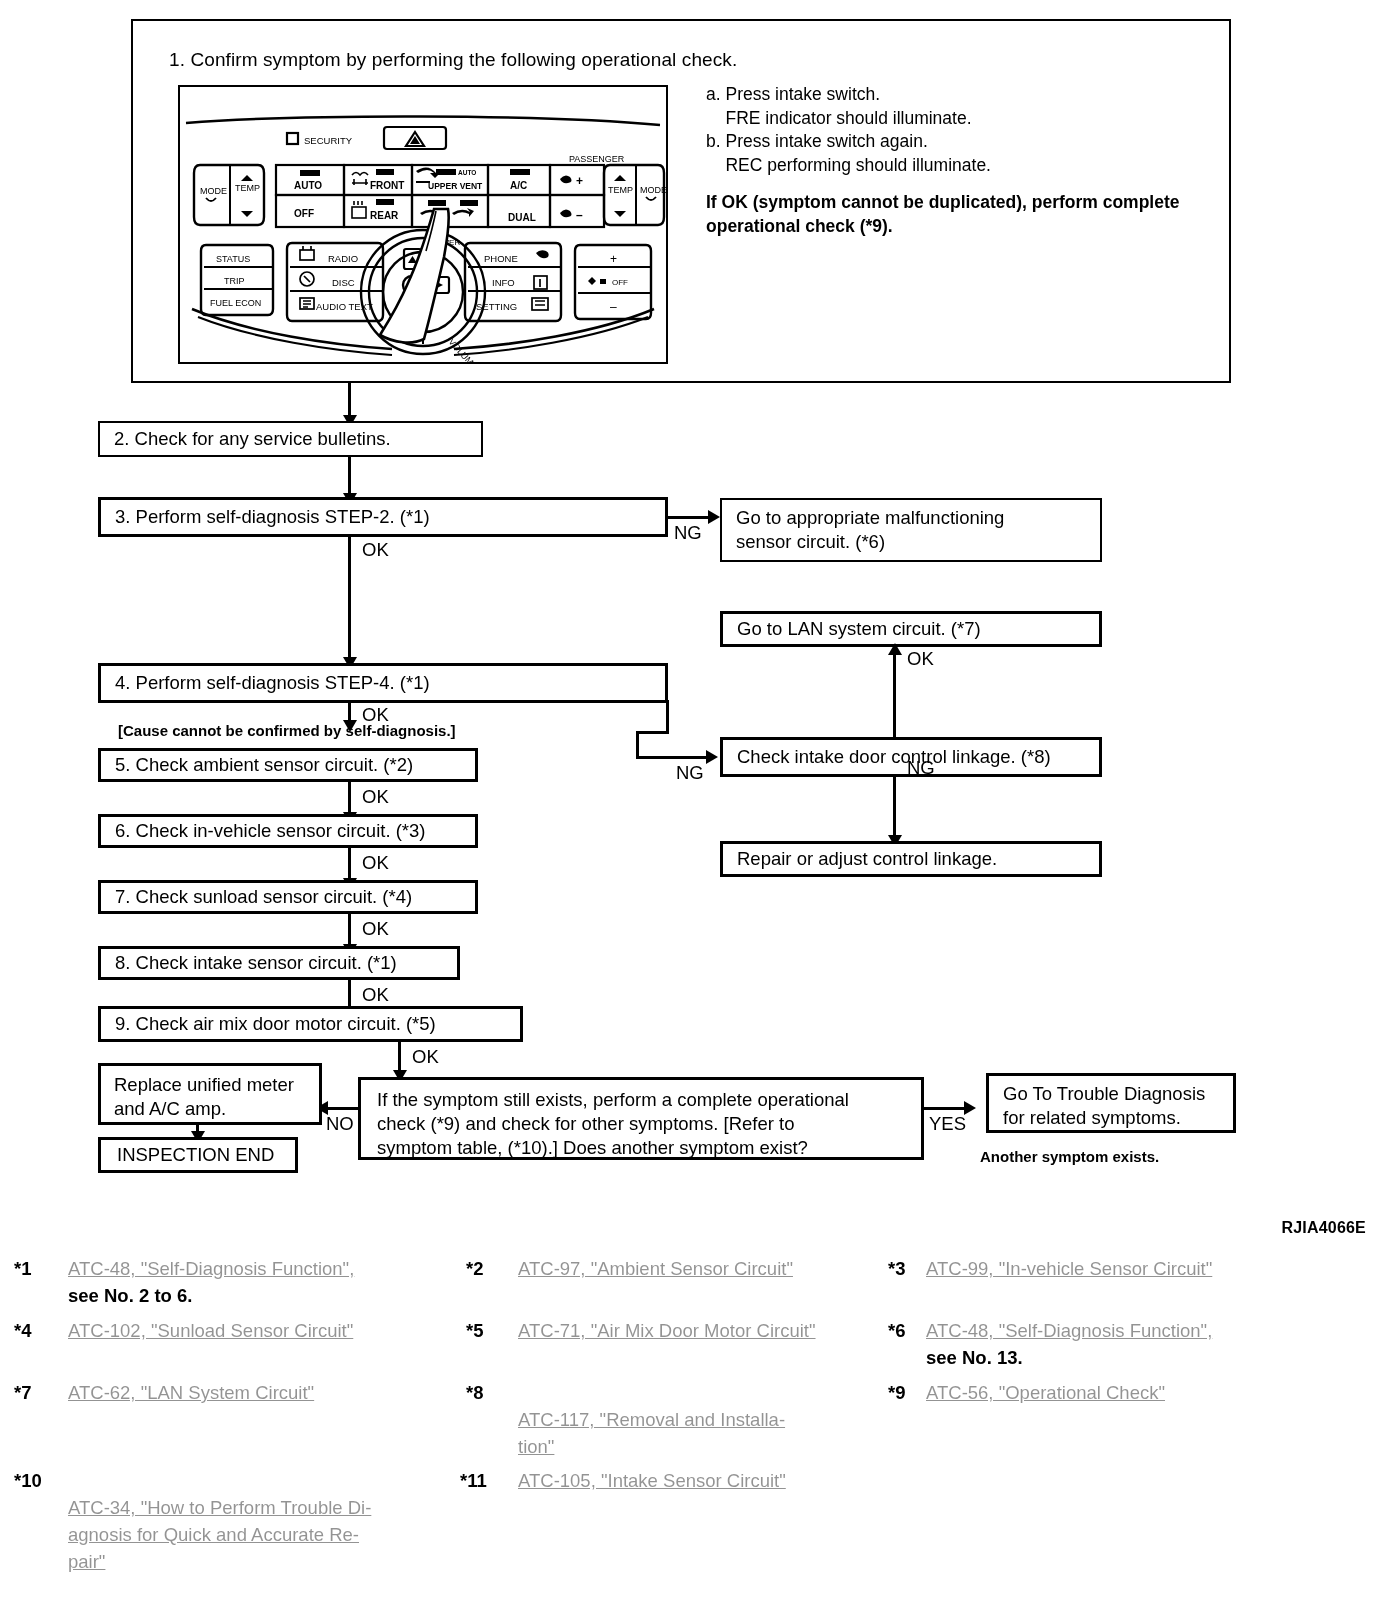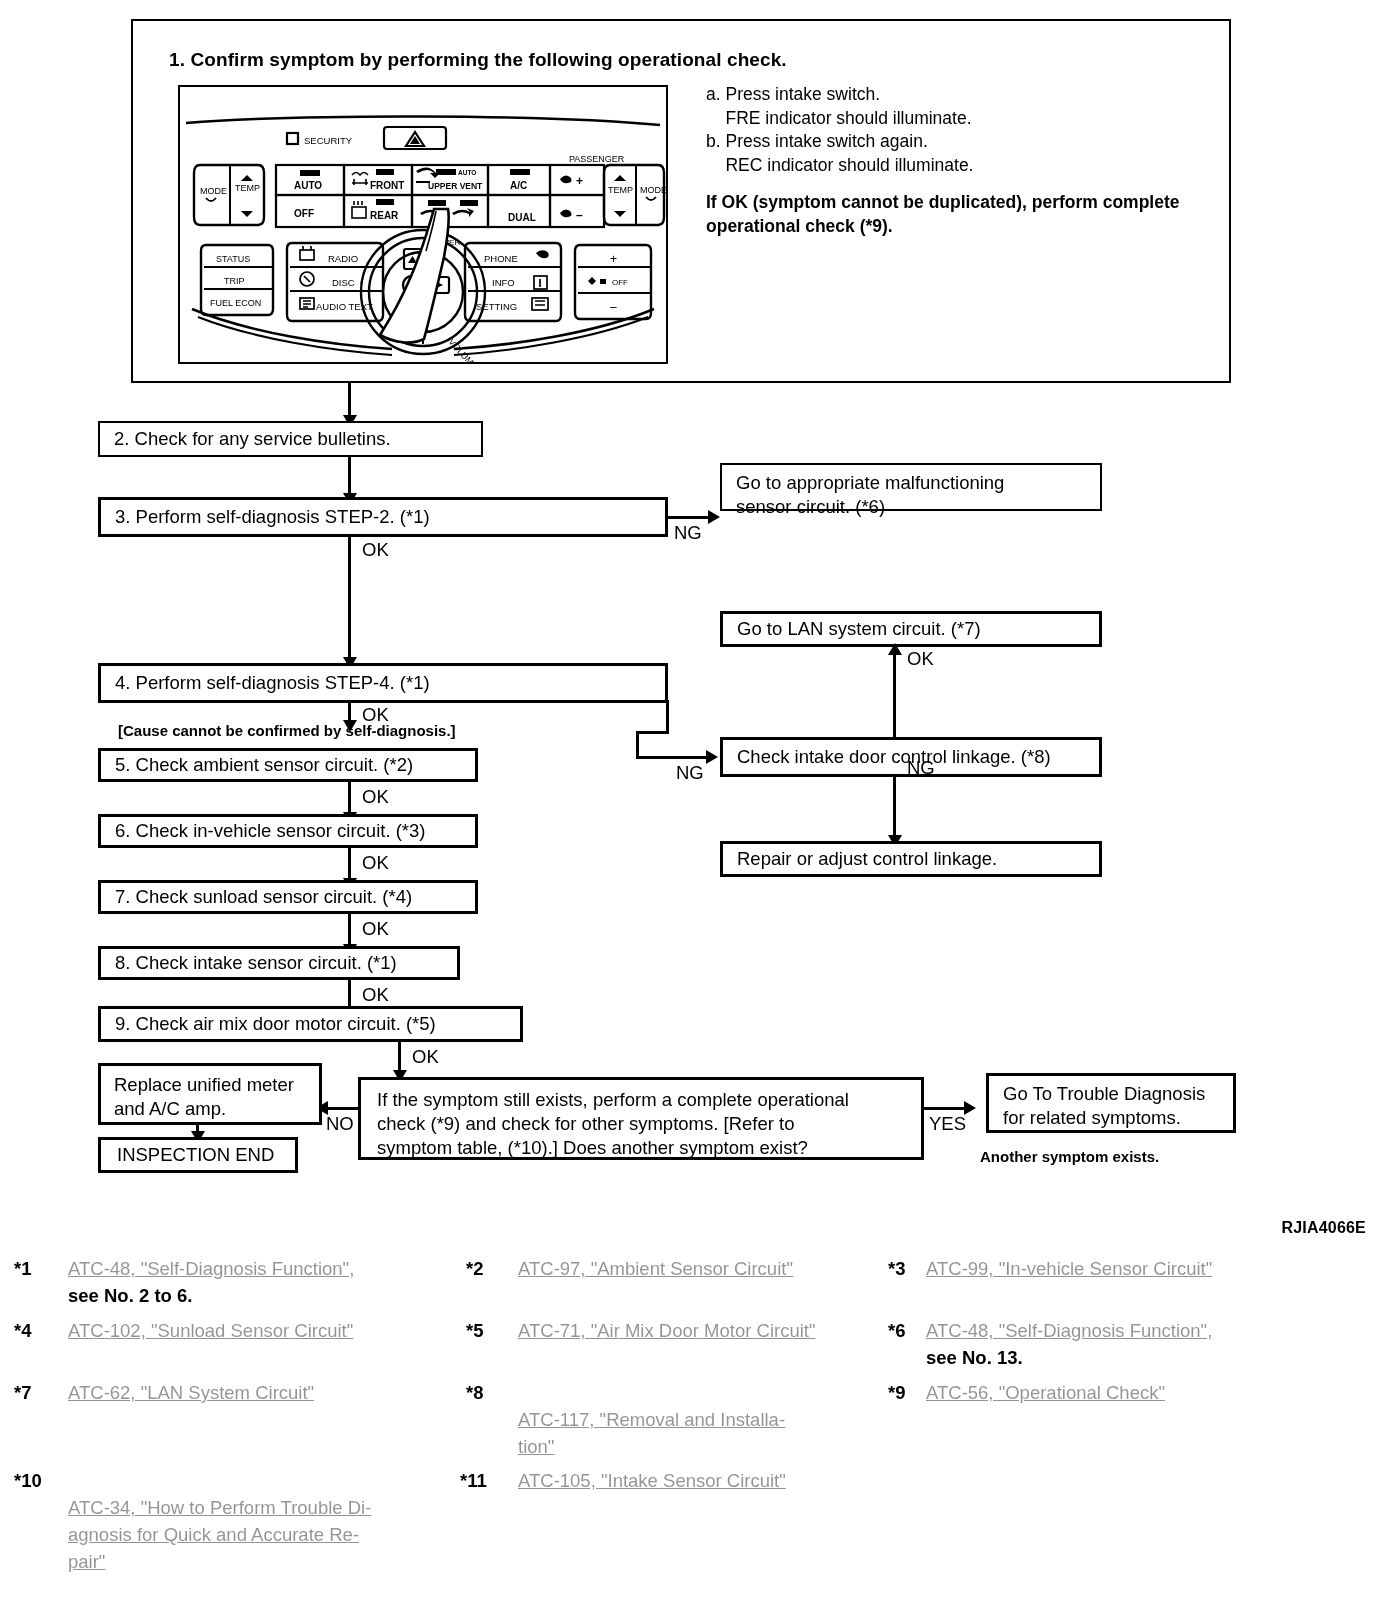--- a/index.html
+++ b/index.html
@@ -16,21 +16,21 @@
   }
   .abs { position: absolute; }
 
   
   #step1-box {
     left: 131px; top: 19px; width: 1100px; height: 364px;
     border: 2px solid #000;
   }
   #step1-title {
     position: absolute; left: 36px; top: 28px;
-    font-size: 19px; letter-spacing: .1px; font-weight: bold;
+    font-size: 19px; letter-spacing: .1px;
   }
 
   
   #panel-figure {
     position: absolute; left: 45px; top: 64px;
     width: 490px; height: 279px;
     border: 2px solid #000; background: #fff;
     overflow: hidden;
   }
   #panel-figure svg { display:block; }
@@ -271,40 +271,40 @@
         <path d="M420 192 l6 0 l0 5 l-6 0 z"></path>
       </g>
       <text x="432" y="198" font-family="Liberation Sans, sans-serif" font-size="8" fill="#000">OFF</text>
     </svg>
   </div>
 
   <div id="opcheck">
     <div class="it">a. Press intake switch.
     FRE indicator should illuminate.</div>
     <div class="it">b. Press intake switch again.
-    REC indicator should illuminate.</div>
+    REC performing should illuminate.</div>
     <div class="bold blk">If OK (symptom cannot be duplicated), perform complete operational check (*9).</div>
   </div>
 </div>
 
 <div class="vline" style="left:348px; top:383px; height:36px;"></div>
 <div class="arr-d" style="left:343px; top:415px;"></div>
 
 <div class="fbox center" id="box2" style="left:98px; top:421px; width:385px; height:36px;">2. Check for any service bulletins.</div>
 
 <div class="vline" style="left:348px; top:457px; height:40px;"></div>
 <div class="arr-d" style="left:343px; top:493px;"></div>
 
 <div class="fbox center thick" id="box3" style="left:98px; top:497px; width:570px; height:40px;">3. Perform self-diagnosis STEP-2. (*1)</div>
 
 <div class="hline" style="left:668px; top:516px; width:48px;"></div>
 <div class="arr-r" style="left:708px; top:510px;"></div>
 <div class="elabel" style="left:674px; top:522px;">NG</div>
 
-<div class="fbox" id="box3-ng-target" style="left:720px; top:463px; width:382px; height:48px; padding-top:6px;">Go to appropriate malfunctioning
+<div class="fbox" id="box3-ng-target" style="left:720px; top:498px; width:382px; height:64px; padding-top:6px;">Go to appropriate malfunctioning
 sensor circuit. (*6)</div>
 
 <div class="vline" style="left:348px; top:537px; height:124px;"></div>
 <div class="arr-d" style="left:343px; top:657px;"></div>
 <div class="elabel" style="left:362px; top:539px;">OK</div>
 
 <div class="fbox center thick" id="box-lan" style="left:720px; top:611px; width:382px; height:36px;">Go to LAN system circuit. (*7)</div>
 
 <div class="fbox center thick" id="box4" style="left:98px; top:663px; width:570px; height:40px;">4. Perform self-diagnosis STEP-4. (*1)</div>
 

